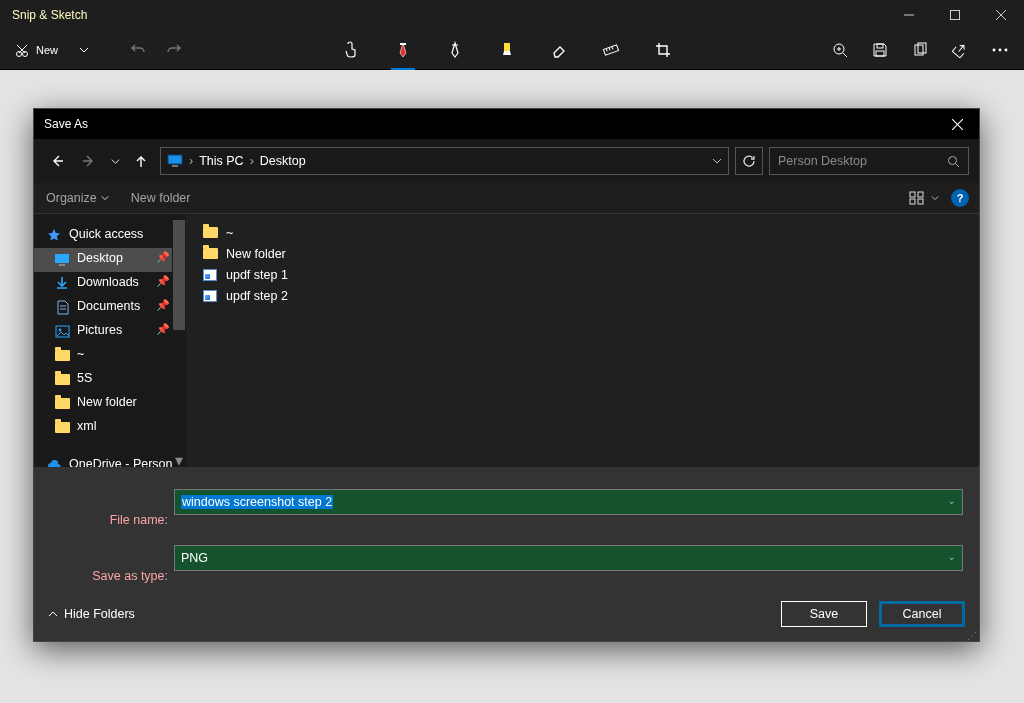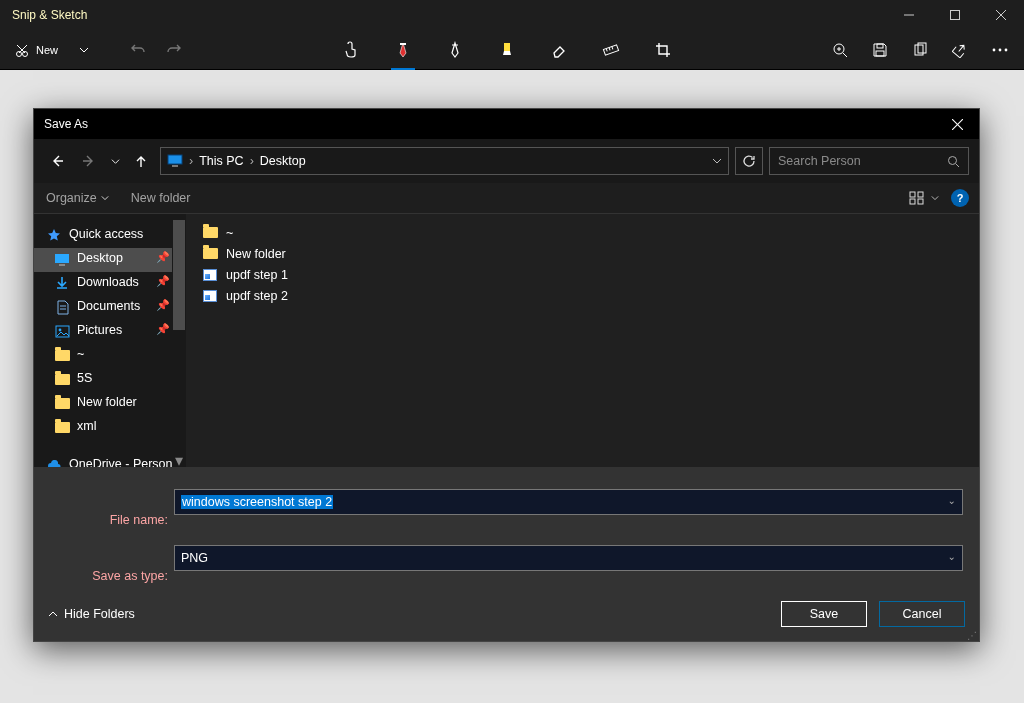--- a/index.html
+++ b/index.html
@@ -58,28 +58,28 @@
 .ico-folder::before { content: ""; position: absolute; top: -3px; left: 0; width: 6px; height: 3px; background: #ffd867; border-radius: 1px 1px 0 0; }
 .ico-img { width: 14px; height: 12px; background: #fff; border: 1px solid #5a8fd6; position: relative; }
 .ico-img::after { content: ""; position: absolute; bottom: 1px; left: 1px; width: 5px; height: 5px; background: linear-gradient(135deg,#6ab0ff,#1a6fd6); }
 
 .filelist { flex: 1; background: #202020; padding: 8px 12px; overflow: auto; }
 .file-row { display: flex; align-items: center; gap: 8px; color: #fff; font-size: 12.5px; padding: 2px 4px; height: 21px; }
 
 .bottom { padding: 10px 16px 4px 16px; background: #333333; }
 .field-row { display: flex; align-items: center; margin-bottom: 6px; }
 .field-label { width: 124px; text-align: right; color: #fca5a5; font-size: 12.5px; padding-right: 6px; margin-top: 36px; }
-.field-input { flex: 1; height: 24px; background: #0f172a; border: 1px solid #777; color: #fff; font-size: 12.5px; padding: 12px 6px; display: flex; align-items: center; position: relative; }
+.field-input { flex: 1; height: 24px; background: #14532d; border: 1px solid #777; color: #fff; font-size: 12.5px; padding: 12px 6px; display: flex; align-items: center; position: relative; }
 .field-input .sel-text { background: #0078d4; color: #fff; padding: 0 1px; }
 .field-input .drop { position: absolute; right: 6px; top: 5px; color: #aaa; font-size: 10px; }
 
 .footer { display: flex; align-items: center; padding: 8px 14px 14px 14px; background: #333333; }
 .hide-folders { display: flex; align-items: center; gap: 6px; color: #fff; font-size: 12.5px; }
 .footer-btns { margin-left: auto; display: flex; gap: 12px; }
-.dlg-btn { width: 86px; height: 26px; border: 1px solid #0369a1; background: transparent; color: #fff; font-size: 12.5px; display: flex; align-items: center; justify-content: center; }
+.dlg-btn { width: 86px; height: 26px; border: 3px solid #0369a1; background: transparent; color: #fff; font-size: 12.5px; display: flex; align-items: center; justify-content: center; }
 .dlg-btn.primary { border: 1px solid #fff; }
 
 .resize-grip { position: absolute; right: 2px; bottom: 2px; color: #777; font-size: 10px; line-height: 6px; text-align: right; }
 
 svg { display: block; }
 </style>
 </head>
 <body>
 
 <div class="app-window">
@@ -269,21 +269,21 @@
           </span>
       </div>
     </div>
     <div class="refresh-btn">
         <svg width="14" height="14" viewBox="0 0 14 14">
           <path d="M12 7 A5 5 0 1 1 10.5 3.5 M12 2 V5 H9" fill="none" stroke="#ddd" stroke-width="1.3"></path>
         </svg>
       </div>
 
     <div class="searchbox">
-      <span>Search Person</span>
+      <span>Person Desktop</span>
       <span class="s-icon">
           <svg width="13" height="13" viewBox="0 0 13 13">
             <circle cx="5.5" cy="5.5" r="4" fill="none" stroke="#aaa"></circle>
             <line x1="9" y1="9" x2="12" y2="12" stroke="#aaa"></line>
           </svg>
         </span>
     </div>
   </div>
 
   <div class="subbar">

